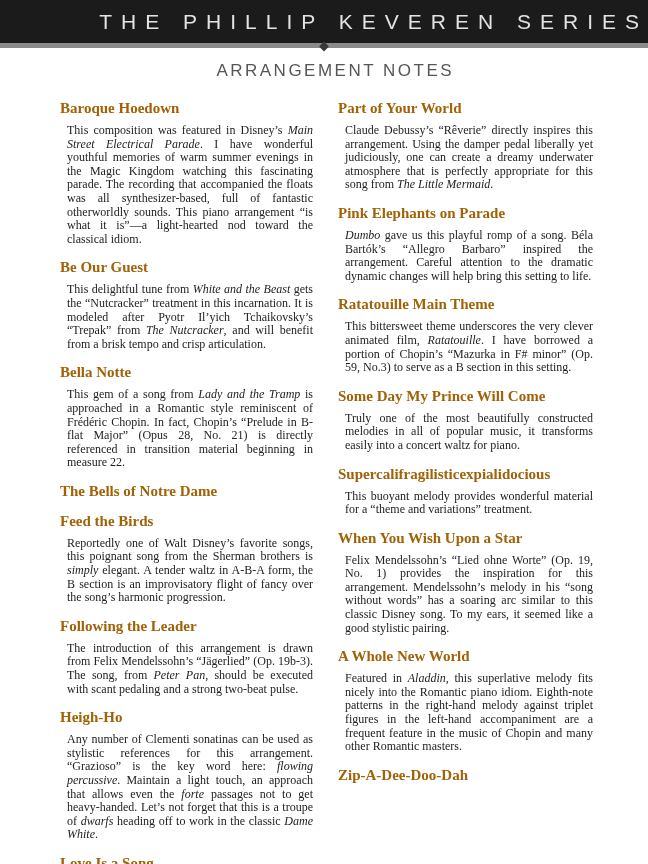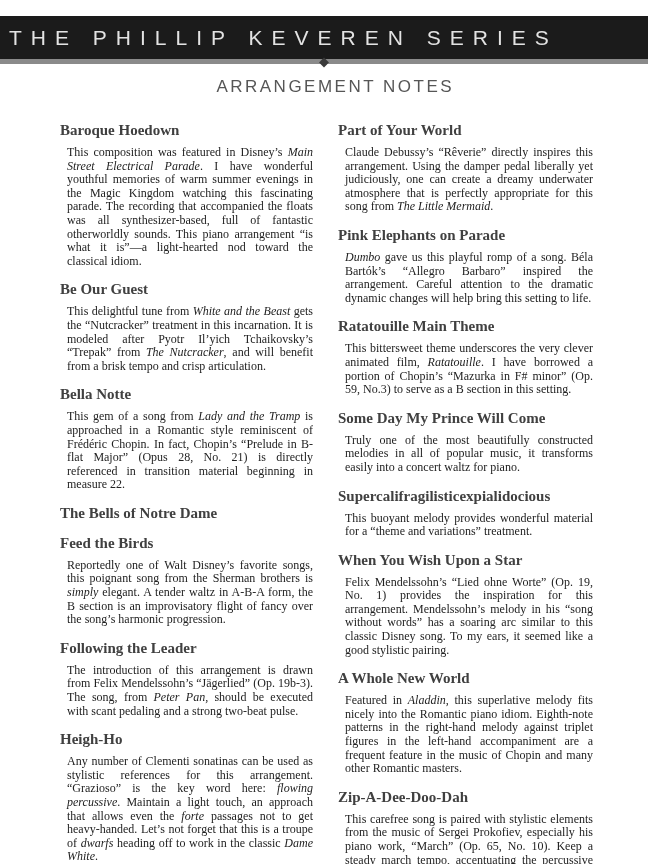--- a/index.html
+++ b/index.html
@@ -3,23 +3,22 @@
 <meta charset="utf-8">
 <style>
   html,body{margin:0;padding:0;}
   body{
     width:648px;height:864px;background:#ffffff;overflow:hidden;
     font-family:"Liberation Serif", serif;color:#1c1c1c;
     -webkit-font-smoothing:antialiased;
   }
   .header-bar{
     position:relative;height:43px;background:#1b1b1b;
-    display:flex;align-items:center;justify-content:flex-start;
+    display:flex;align-items:center;justify-content:flex-end;
     border-bottom:5px solid #8a8a8a;
-    margin-top:16px;
   }
   .series-title{
     color:#e3e3e3;
     font-family:"Liberation Sans", sans-serif;
     font-weight:300;
     font-size:21px;
     letter-spacing:9px;
     text-indent:9px;
     white-space:nowrap;
   }
@@ -36,23 +35,23 @@
   .columns{
     display:flex;
     padding:15px 48px 0 60px;
     gap:18px;
   }
   .col{box-sizing:border-box;}
   .col-left{width:260px;}
   .col-right{width:262px;}
   .note{margin:0 0 13px 0;}
   .note h3{
-    margin:10px 0 3px 0;
+    margin:4px 0 3px 0;
     font-size:15px;line-height:17px;
-    font-weight:700;color:#404040;
+    font-weight:700;color:#a16207;
     font-family:"Liberation Serif", serif;
   }
   .note p{
     margin:7px;
     font-size:12px;line-height:13.6px;
     text-align:justify;
     color:#222222;
   }
   .note p em{font-style:italic;}
 </style>
@@ -124,16 +123,15 @@
       <section class="note">
         <h3>When You Wish Upon a Star</h3>
         <p>Felix Mendelssohn’s “Lied ohne Worte” (Op. 19, No. 1) provides the inspiration for this arrangement. Mendelssohn’s melody in his “song without words” has a soaring arc similar to this classic Disney song. To my ears, it seemed like a good stylistic pairing.</p>
       </section>
       <section class="note">
         <h3>A Whole New World</h3>
         <p>Featured in <em>Aladdin</em>, this superlative melody fits nicely into the Romantic piano idiom. Eighth-note patterns in the right-hand melody against triplet figures in the left-hand accompaniment are a frequent feature in the music of Chopin and many other Romantic masters.</p>
       </section>
       <section class="note">
         <h3>Zip-A-Dee-Doo-Dah</h3>
-        <p>This carefree song is paired with stylistic elements from the music of Sergei Prokofiev, especially his piano work, “March” (Op. 65, No. 10). Keep a steady march tempo, accentuating the percussive nature of the instrument.</p>
       </section>
     </div>
 </div>
 
 </body></html>

